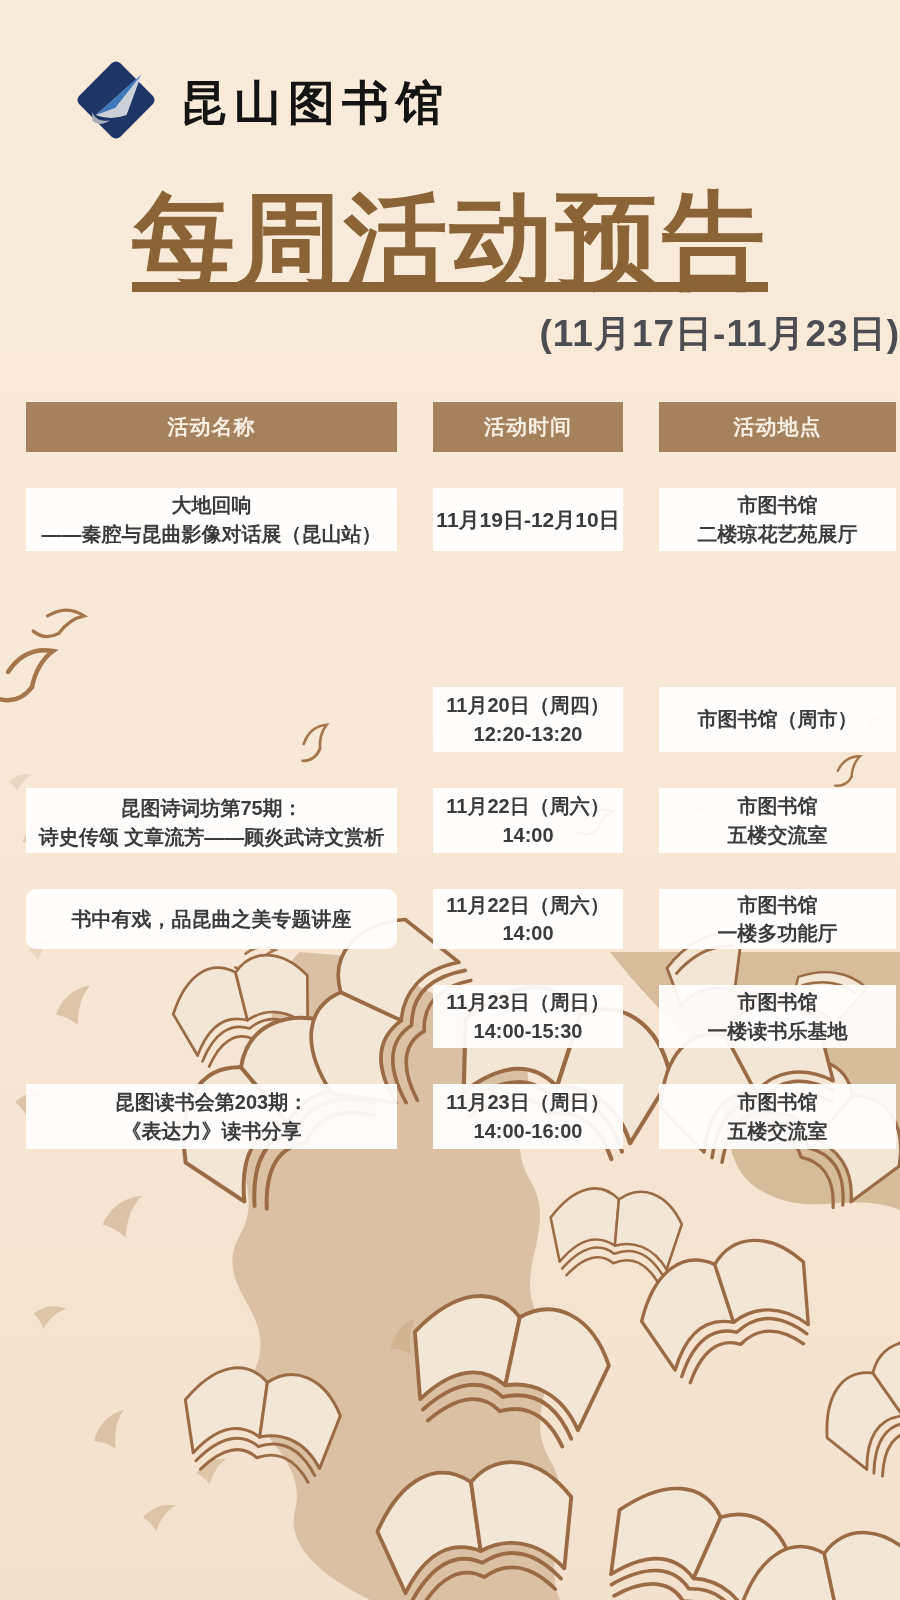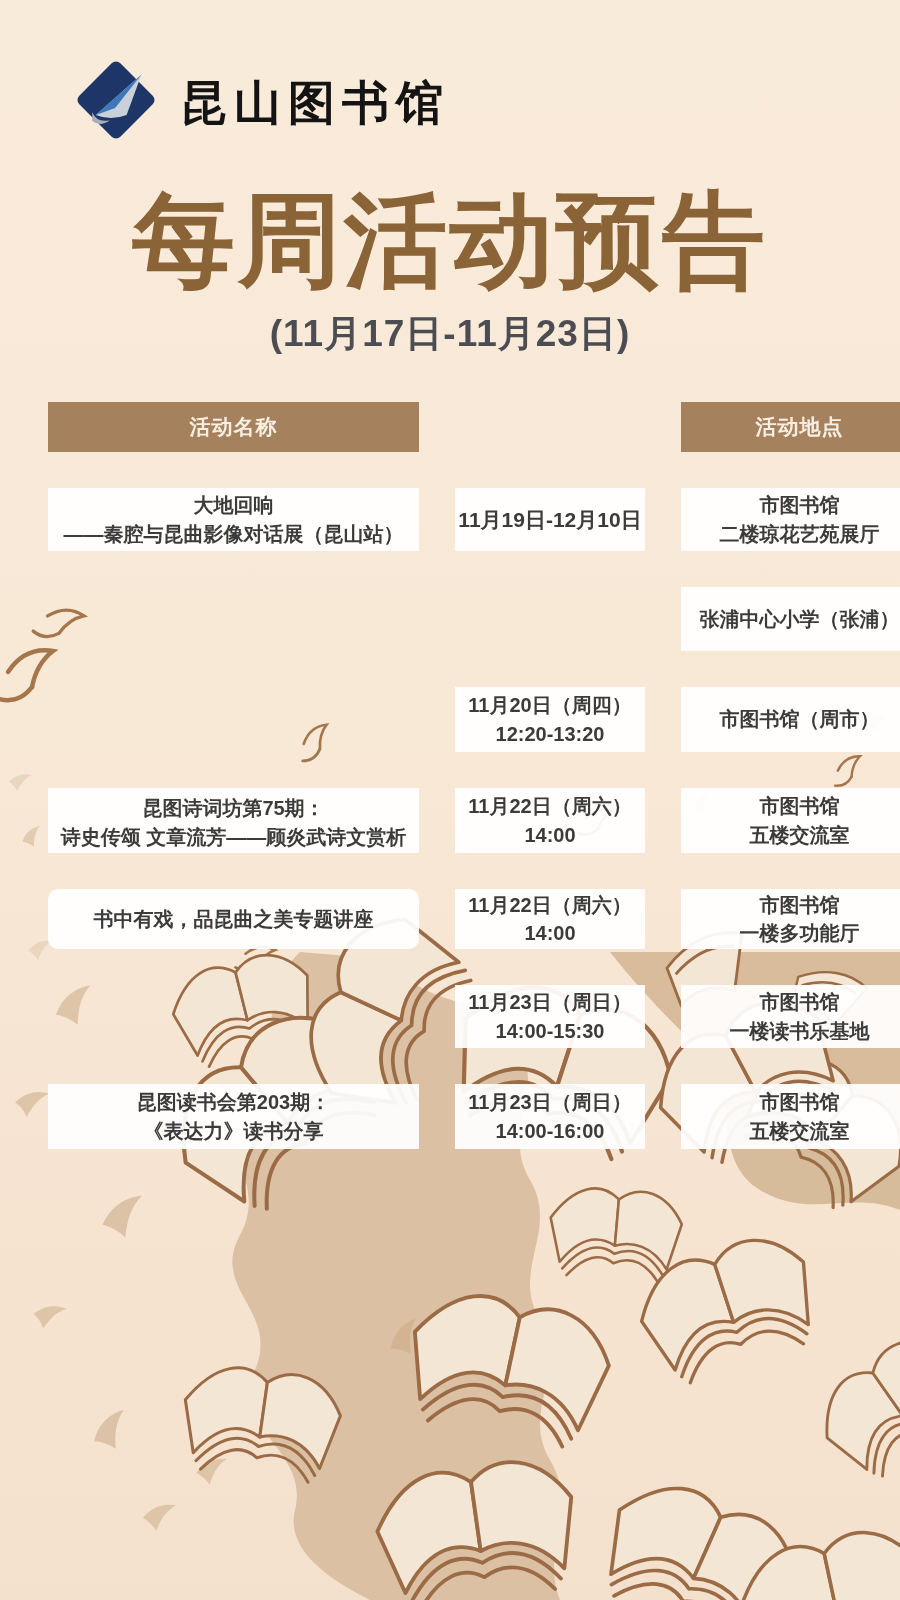--- a/index.html
+++ b/index.html
@@ -24,31 +24,31 @@
     font-weight:700; font-size:47px; color:#141414; letter-spacing:7px;
     padding-top:6px; white-space:nowrap;
   }
 
   
   .main-title{
     position:absolute; left:0; top:176px; width:100%;
     text-align:center;
     font-family:"DejaVu Serif","Liberation Serif",serif;
     font-weight:700; font-size:103px; line-height:1.25;
-    color:#8A6437; letter-spacing:3px; white-space:nowrap;
+    color:#8A6437; letter-spacing:3px; white-space:nowrap;text-decoration:underline;
   }
   .date-range{
     position:absolute; left:0; top:309px; width:100%;
-    text-align:center; font-weight:700; font-size:37px; color:#4C4D52;
+    text-align:right; font-weight:700; font-size:37px; color:#4C4D52;
     letter-spacing:1px;
   }
 
   
   .tbl{
-    position:absolute; left:48px; top:402px; width:816px;
+    position:absolute; left:26px; top:402px; width:816px;
     display:grid;
     grid-template-columns:371px 190px 237px;
     grid-template-rows:50px 63px 64px 65px 65px 60px 63px 65px;
     column-gap:9px; row-gap:9px;gap:36px;
   }
   .cell{
     display:flex; flex-direction:column; align-items:center; justify-content:center;
     text-align:center; padding:2px 6px;
   }
   .hd{ background:#A6815D; color:#F8EFE3; font-size:21px; font-weight:700; letter-spacing:1px; }
@@ -145,37 +145,35 @@
     </svg>
     <div class="logo-name">昆山图书馆</div>
   </div>
 
   <div class="main-title">每周活动预告</div>
   <div class="date-range">(11月17日-11月23日)</div>
 
   <div class="tbl">
 
     <div class="cell hd h1">活动名称</div>
+    <div class="cell hd h2">活动时间</div>
     <div class="cell bd r1n">
       <div class="line">大地回响</div>
       <div class="line">——秦腔与昆曲影像对话展（昆山站）</div>
     </div>
 
     <div class="cell hd h3">活动地点</div>
     <div class="cell bd r1t">
       <div class="line">11月19日-12月10日</div>
     </div>
     <div class="cell bd r1p">
       <div class="line">市图书馆</div>
       <div class="line">二楼琼花艺苑展厅</div>
     </div>
 
-    <div class="cell bd r2ap">
-      <div class="line">张浦中心小学（张浦）</div>
-    </div>
     <div class="cell bd r2bt">
       <div class="line">11月20日（周四）</div>
       <div class="line">12:20-13:20</div>
     </div>
     <div class="cell bd r2bp">
       <div class="line">市图书馆（周市）</div>
     </div>
 
     <div class="cell bd r3n">
       <div class="line">昆图诗词坊第75期：</div>

